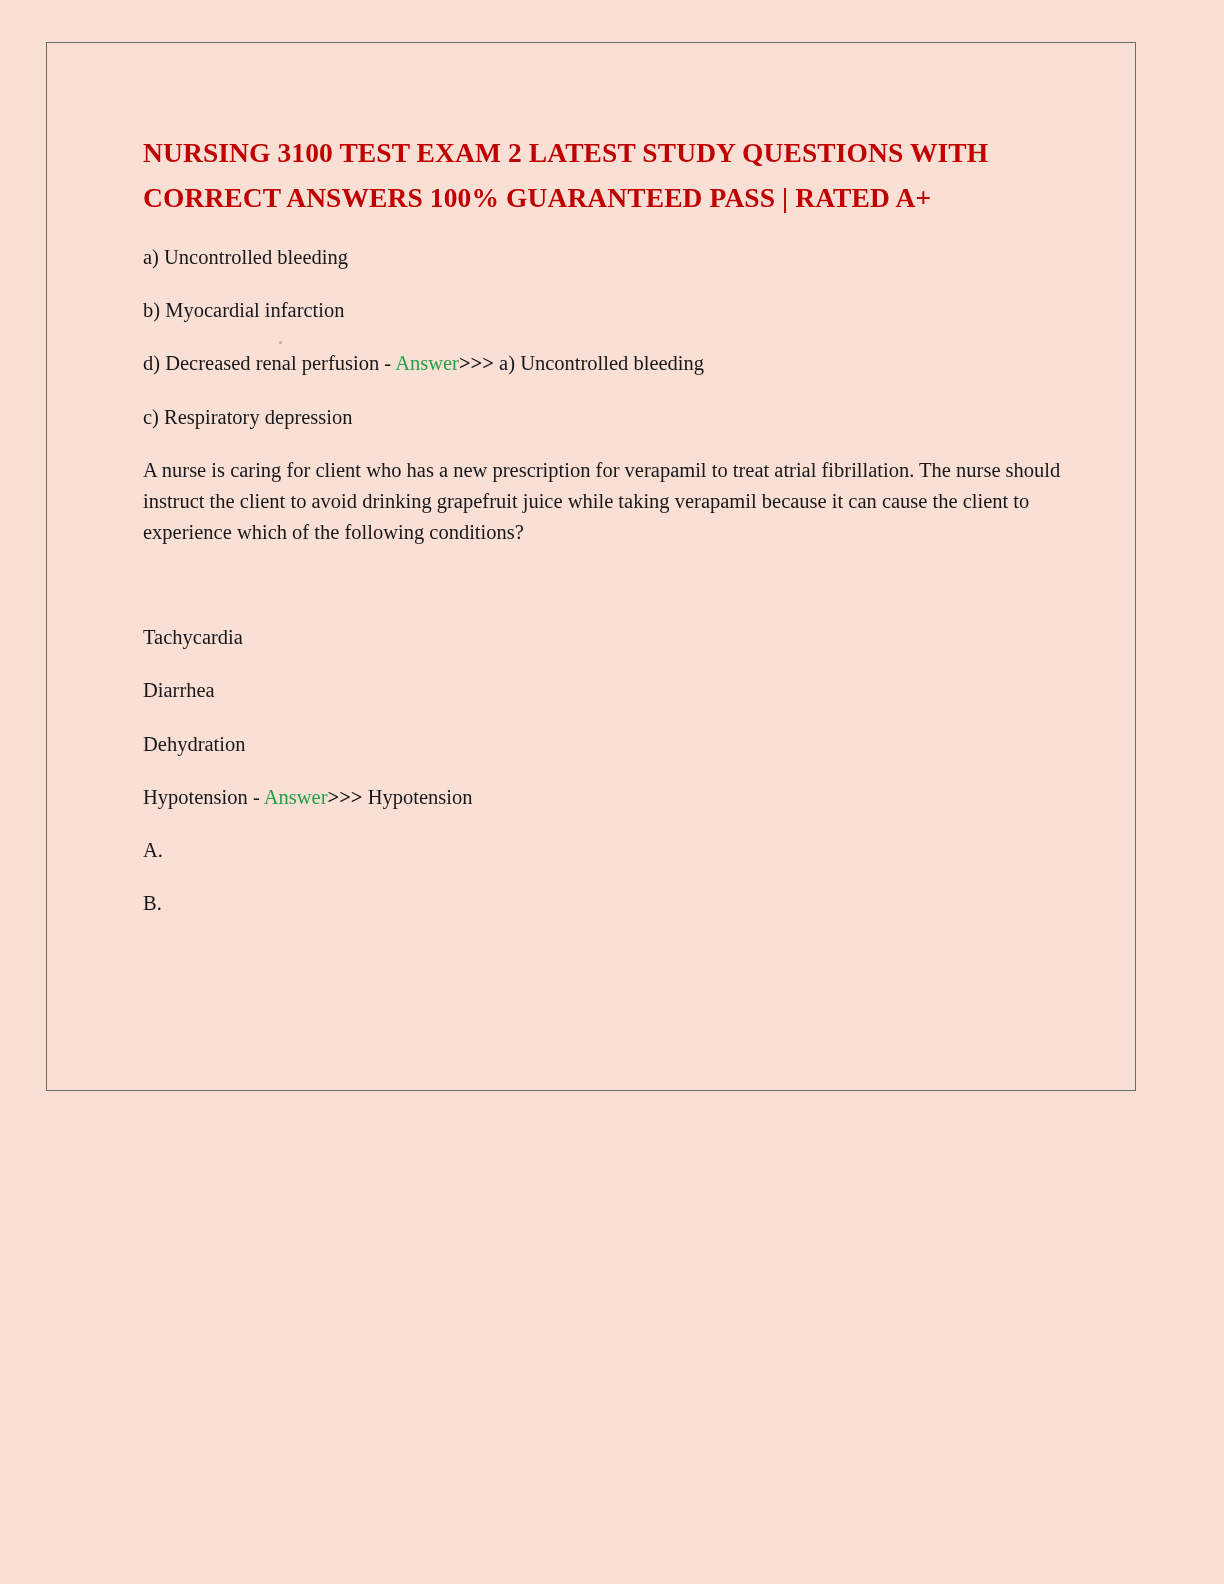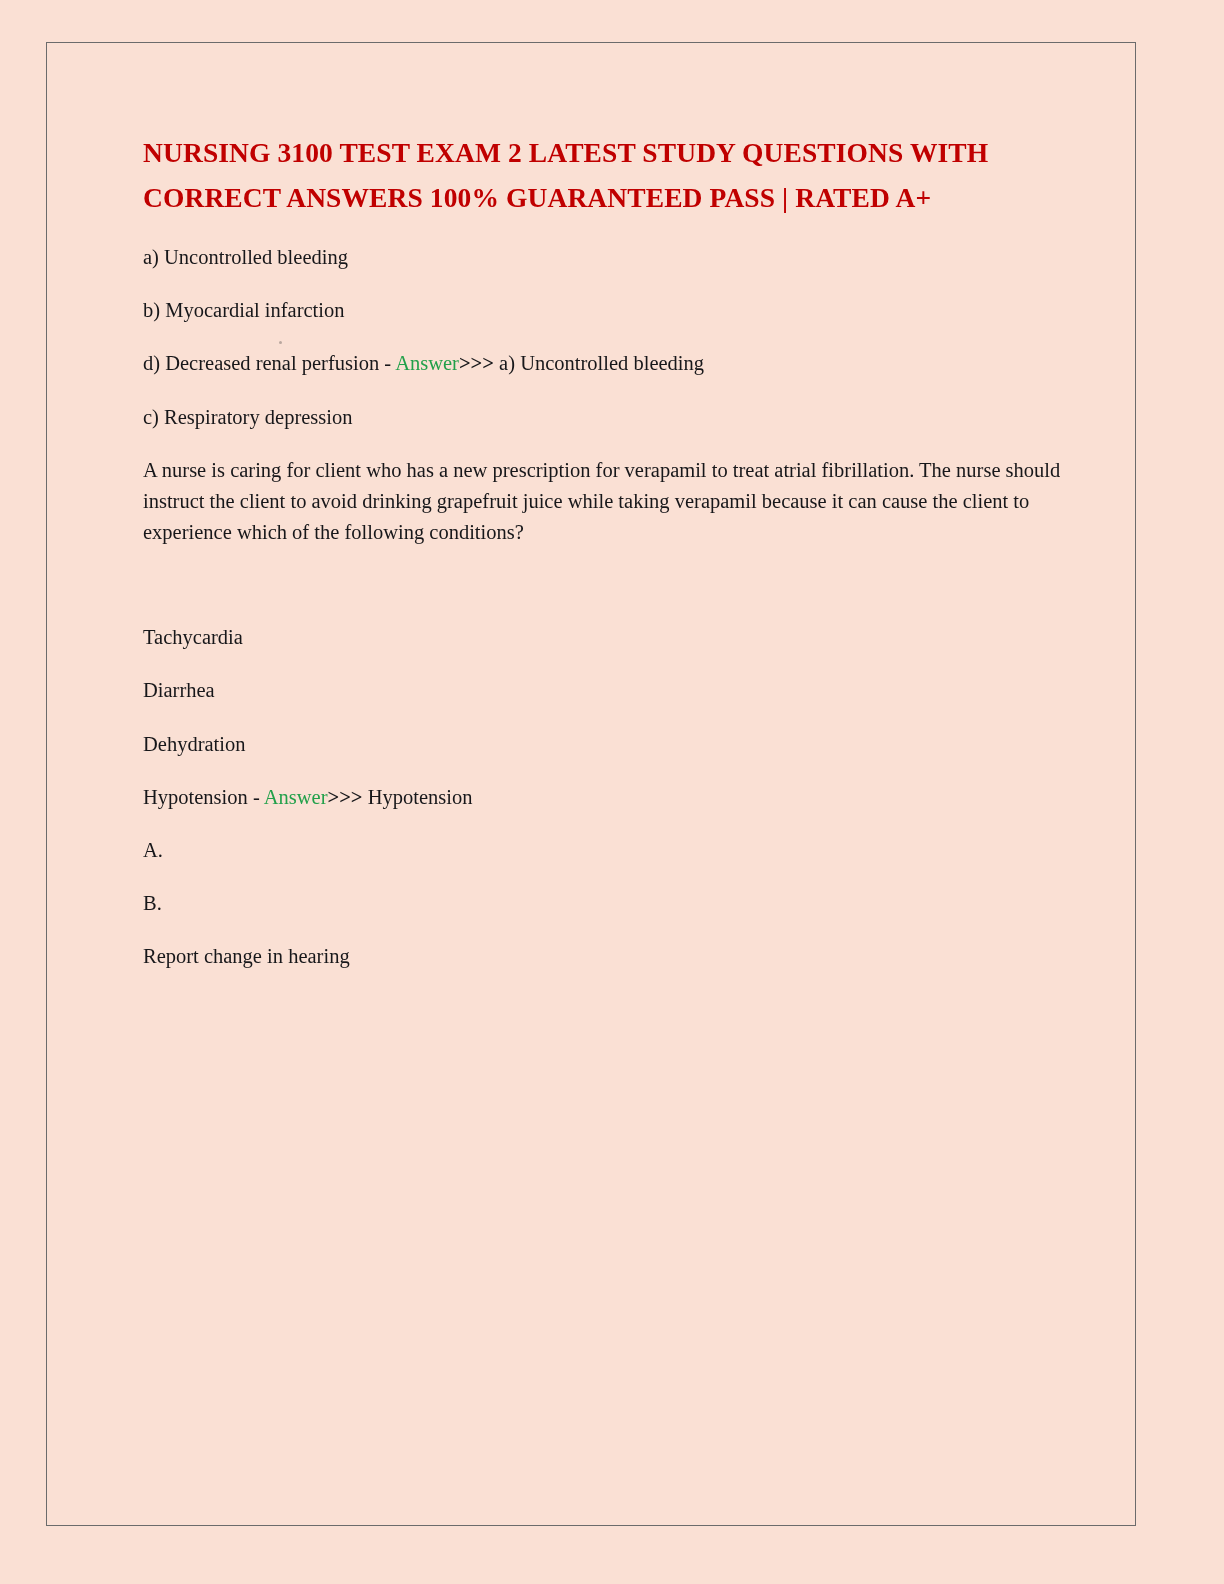--- a/index.html
+++ b/index.html
@@ -10,21 +10,21 @@
     width: 1224px;
     height: 1584px;
     background: #fae0d4;
     font-family: "Liberation Serif", serif;
   }
   .page {
     position: absolute;
     left: 46px;
     top: 42px;
     width: 1090px;
-    height: 1484px;
+    height: 1049px;
     border: 1px solid #6b6b6b;
     background: #fae0d4;
     box-sizing: border-box;
   }
   .content {
     position: absolute;
     left: 96px;
     top: 88px;
     width: 920px;
   }
@@ -92,16 +92,15 @@
     <p class="para">Dehydration</p>
 
     <p class="para"><span>Hypotension - </span><span class="answer-tag">Answer</span><span class="answer-arrow">&gt;&gt;&gt; </span><span>Hypotension</span></p>
 
 
     <p class="para">A.</p>
 
 
     <p class="para">B.</p>
 
-    <p class="para">Report change in hearing</p>
 
   </div>
 </div>
 
 </body></html>

